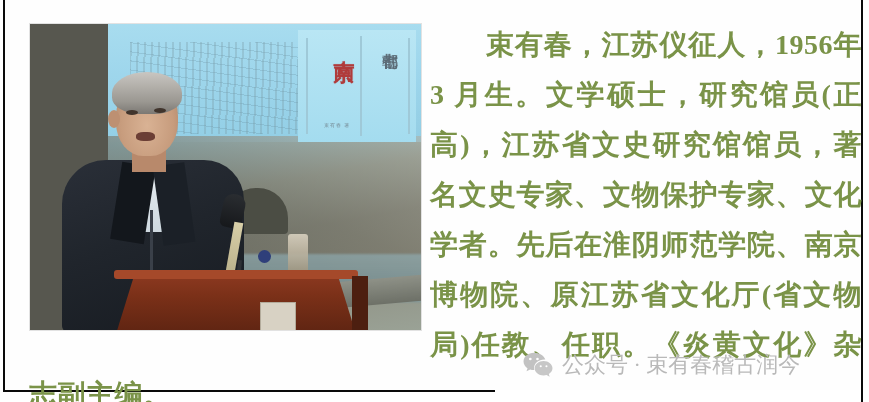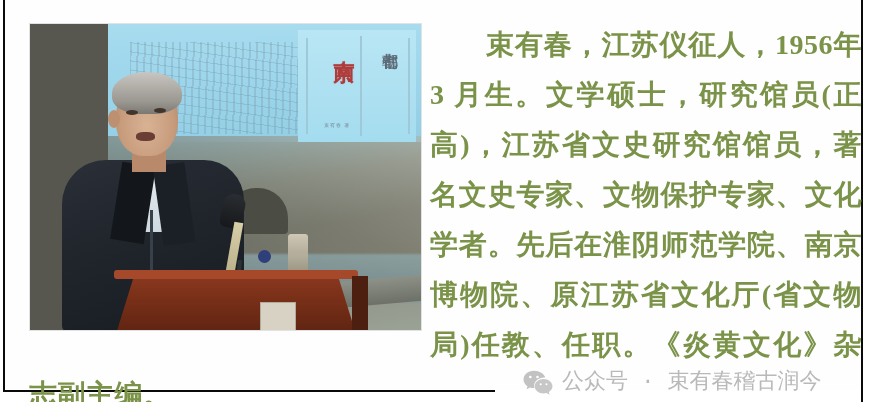--- a/index.html
+++ b/index.html
@@ -230,25 +230,24 @@
     width:401px;height:318px;
     shape-outside:margin-box;
   }
 
   
   #wechat{
     position:absolute;
     left:518px;top:350px;
     display:flex;align-items:center;gap:9px;
     color:#b9b9b9;
-    font-family:Liberation Mono, monospace;
+    font-family:Liberation Serif, serif;
     font-size:22px;
     line-height:30px;
     white-space:nowrap;
-    margin-top:18px;
   }
   #wechat-icon{display:block;width:30px;height:26px;flex:0 0 auto;}
 </style>
 </head>
 <body>
 
 <div id="page">
 
   <div class="frame-line" id="frame-left"></div>
   <div class="frame-line" id="frame-right"></div>

